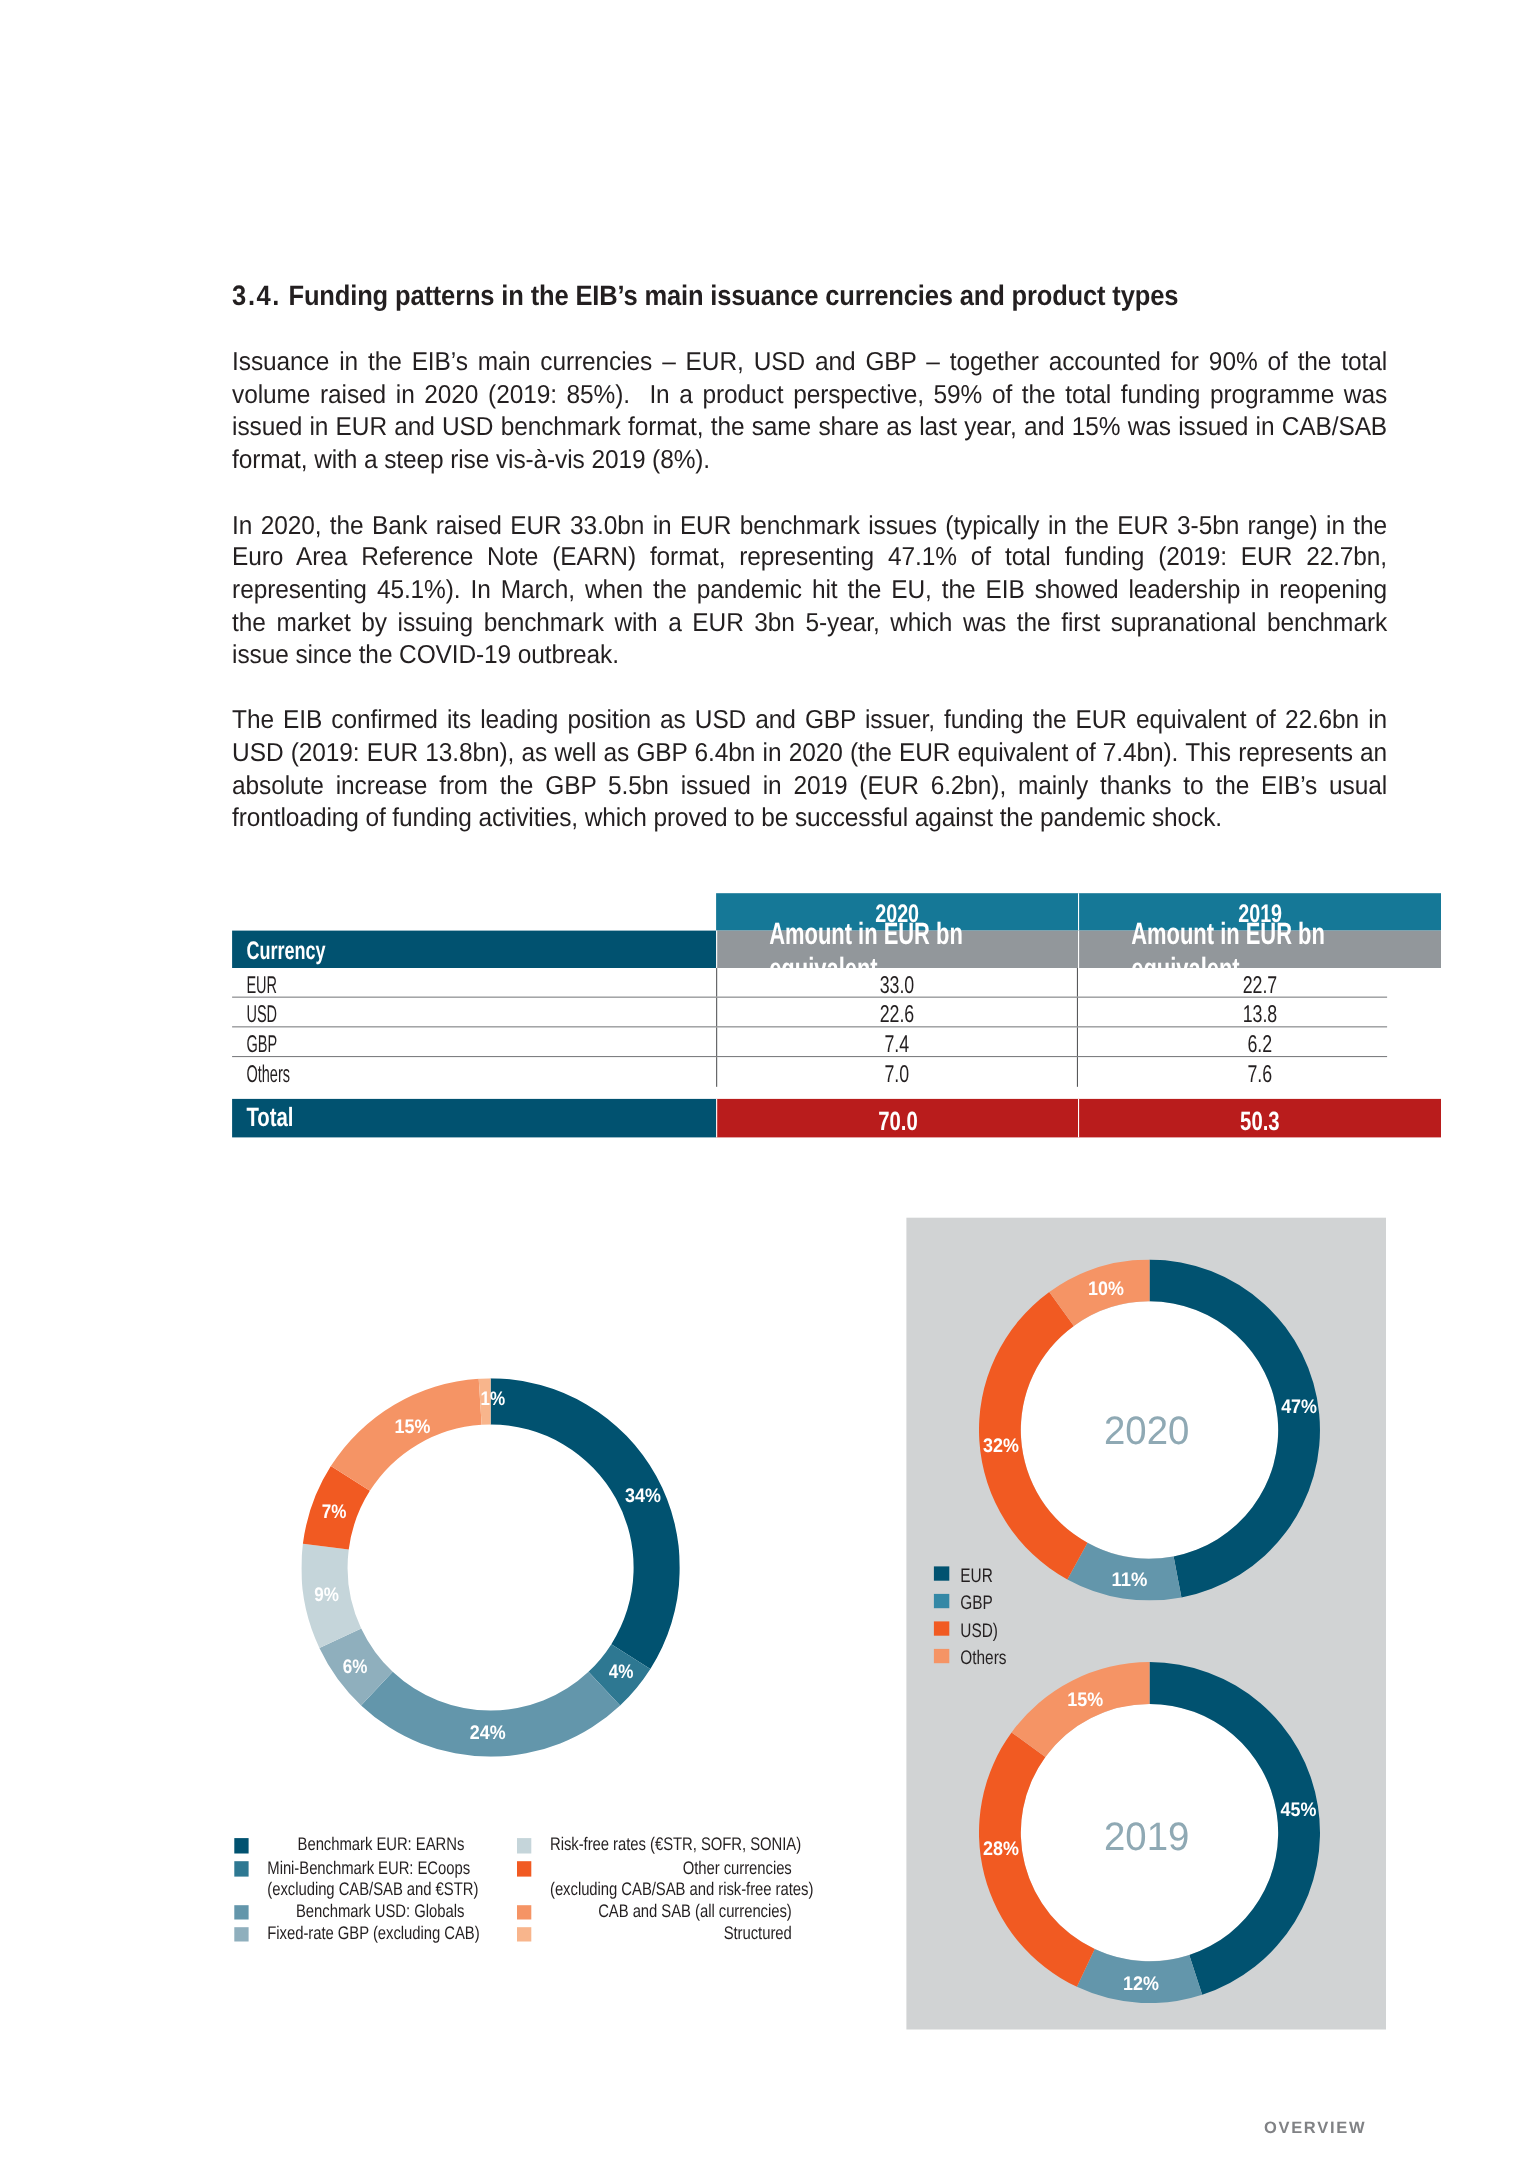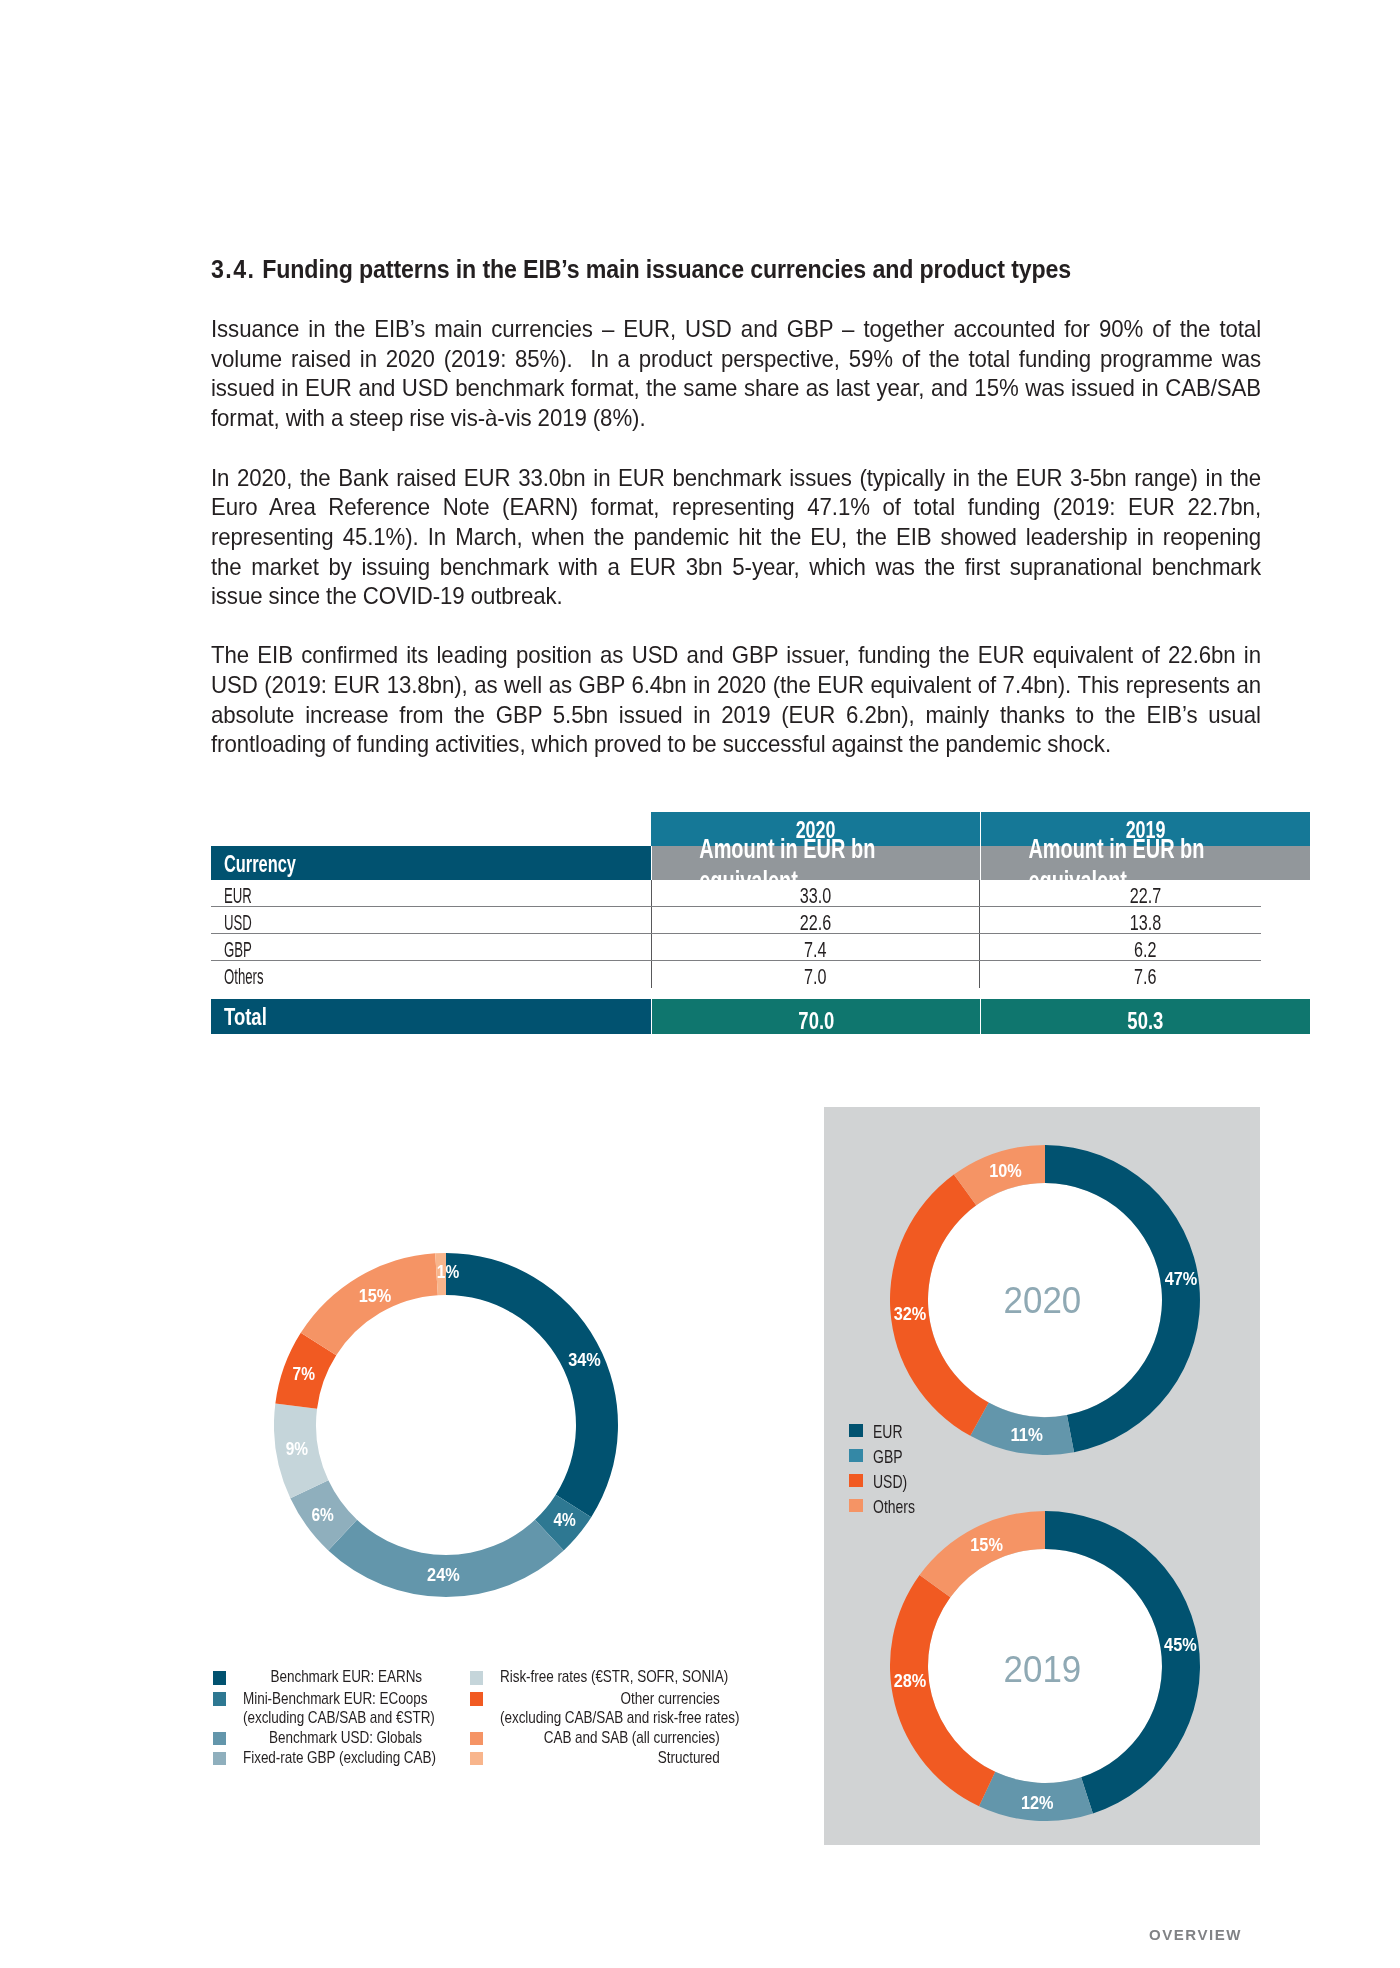--- a/index.html
+++ b/index.html
@@ -44,21 +44,21 @@
   .drow{height:25.9px;border-bottom:1px solid #7E7F82;position:relative;}
   .drow .c1{border-left:1px solid #58595B;border-right:1px solid #58595B;}
   .drow.last{border-bottom:none;height:27px;}
   .drow .c0{font-size:22px;color:#231F20;display:flex;align-items:center;padding-left:13px;}
   .drow .c1,.drow .c2{font-size:22px;color:#231F20;display:flex;align-items:center;justify-content:center;}
   .drow>div>span{display:inline-block;transform:scaleX(0.60) translateY(2.5px);transform-origin:left center;}
   .drow .c1>span,.drow .c2>span{transform-origin:center;transform:scaleX(0.735) translateY(2.5px);}
   .totrow{height:35px;margin-top:11.5px;}
   .totrow .c0{background:#015270;color:#fff;font-weight:bold;font-size:24px;
       display:flex;align-items:flex-start;padding-left:13px;}
-  .totrow .c1,.totrow .c2{background:#0f766e;color:#fff;font-weight:bold;font-size:24px;
+  .totrow .c1,.totrow .c2{background:#b91c1c;color:#fff;font-weight:bold;font-size:24px;
       display:flex;align-items:center;justify-content:center;}
   .totrow>div>span{display:inline-block;transform:scaleX(0.77) translateY(3.5px);transform-origin:left center;}
   .totrow .c1>span,.totrow .c2>span{transform-origin:center;}
   .totrow .c1,.totrow .c2{border-left:1.6px solid #fff;}
 
   .ltitle{position:absolute;left:211px;top:1113.5px;font-size:24.5px;font-weight:bold;
           color:#0A4E6E;line-height:27px;letter-spacing:-0.1px;}
   .ltitle>div{display:block;transform:scaleX(0.936);transform-origin:left top;white-space:nowrap;}
   .ldonut{position:absolute;left:274px;top:1253px;}
 

